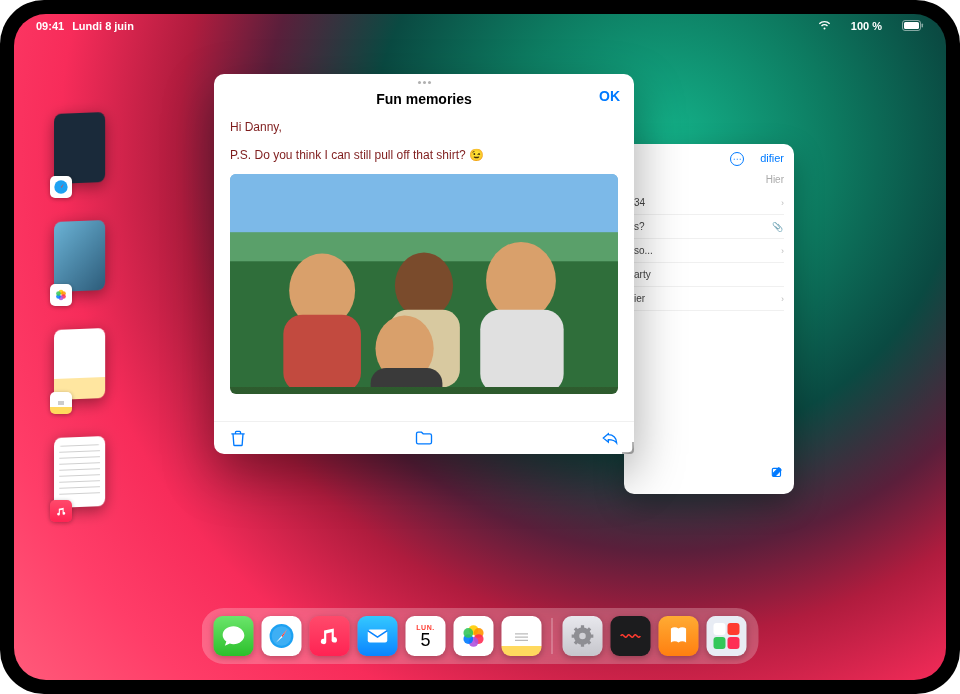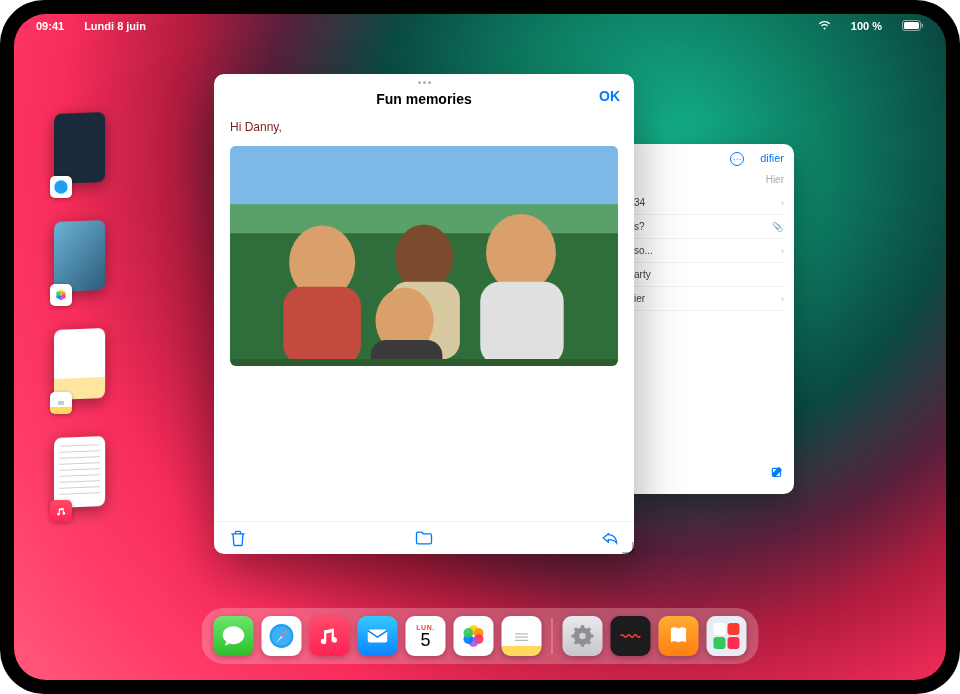--- a/index.html
+++ b/index.html
@@ -22,21 +22,21 @@
 }
 
 
 .status {
   position: absolute; top: 0; left: 0; right: 0;
   height: 24px;
   display: flex; align-items: center;
   color: #fff; font-size: 11px; font-weight: 600;
   padding: 4px 22px;
 }
-.status .left { display:flex; gap:20px; }
+.status .left { display:flex; gap:8px; }
 .status .right { margin-left:auto; display:flex; gap:20px; align-items:center; }
 
 
 .stage-strip {
   position:absolute; left: 40px; top: 100px;
   display:flex; flex-direction:column; gap: 28px;
   perspective: 600px;
 }
 .stage-item {
   width: 60px; height: 80px;
@@ -80,21 +80,21 @@
 .lrow .chev { color:#bbb; font-size:9px; }
 .bgtext { color:#555; line-height:1.4; }
 .corner-icons { position:absolute; right:10px; bottom:10px; display:flex; gap:10px; color:#007aff; }
 .corner-icons svg { width:14px; height:14px; }
 .hier-label{color:#aaa; font-size:10px; text-align:right; padding-right:10px;}
 
 
 .win {
   position: absolute;
   left: 200px; top: 60px;
-  width: 420px; height: 480px;
+  width: 420px; height: 380px;
   background: #fff;
   border-radius: 10px;
   box-shadow: 0 20px 50px rgba(0,0,0,.35);
   display:flex; flex-direction:column;
 }
 .win-grab {
   height:16px; display:flex; justify-content:center; align-items:center;
 }
 .win-grab span { width:3px; height:3px; background:#b0b0b0; border-radius:50%; margin:0 1px;}
 .win-header {
@@ -276,20 +276,21 @@
           <span></span>
           <span></span>
           <span></span>
         </div>
     <div class="win-header">
       <span class="win-title">Fun memories</span>
       <span class="win-ok">OK</span>
     </div>
     <div class="win-body">
       <p>Hi Danny,</p>
+      <p>P.S. Do you think I can still pull off that shirt? 😉</p>
       <div class="attach">
         <svg viewBox="0 0 400 220" preserveAspectRatio="xMidYMid slice">
           <rect width="400" height="90" fill="#7cb9e8"></rect>
           <rect y="60" width="400" height="40" fill="#5aa06a"></rect>
           <rect y="90" width="400" height="130" fill="#2f6e3a"></rect>
 
           <g>
             <ellipse cx="95" cy="120" rx="34" ry="38" fill="#d9a06b"></ellipse>
             <rect x="55" y="145" width="80" height="80" rx="20" fill="#c24a3f"></rect>
             <ellipse cx="200" cy="115" rx="30" ry="34" fill="#7a4b2c"></ellipse>

